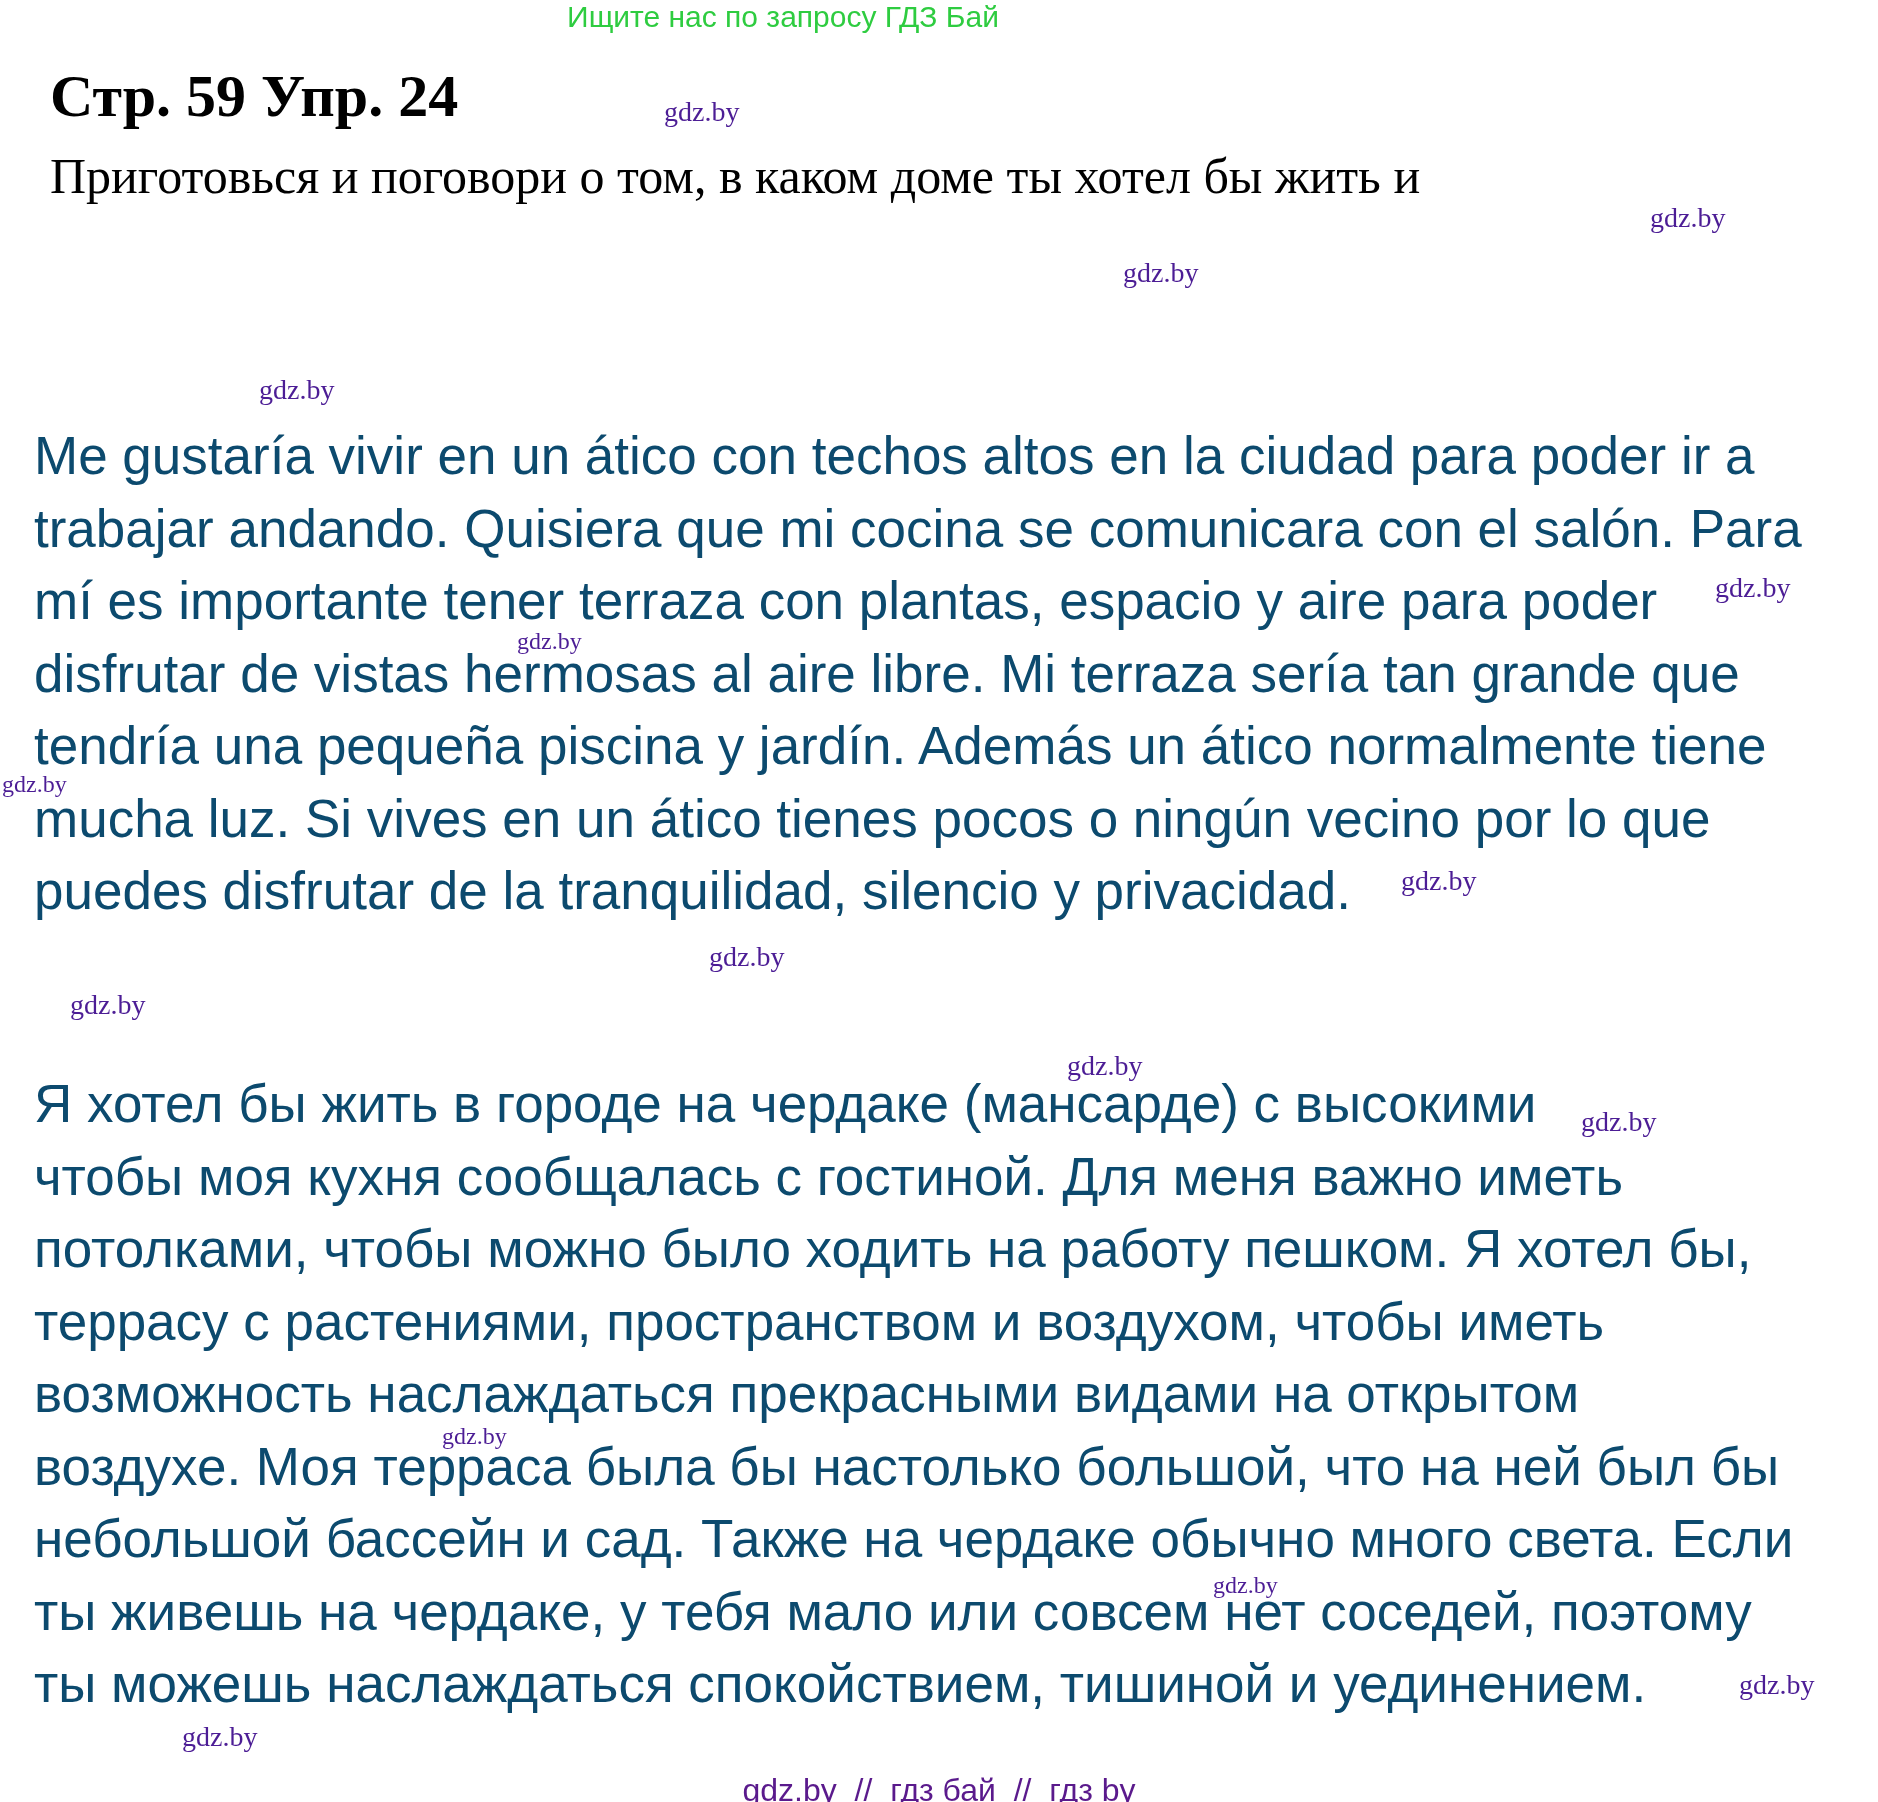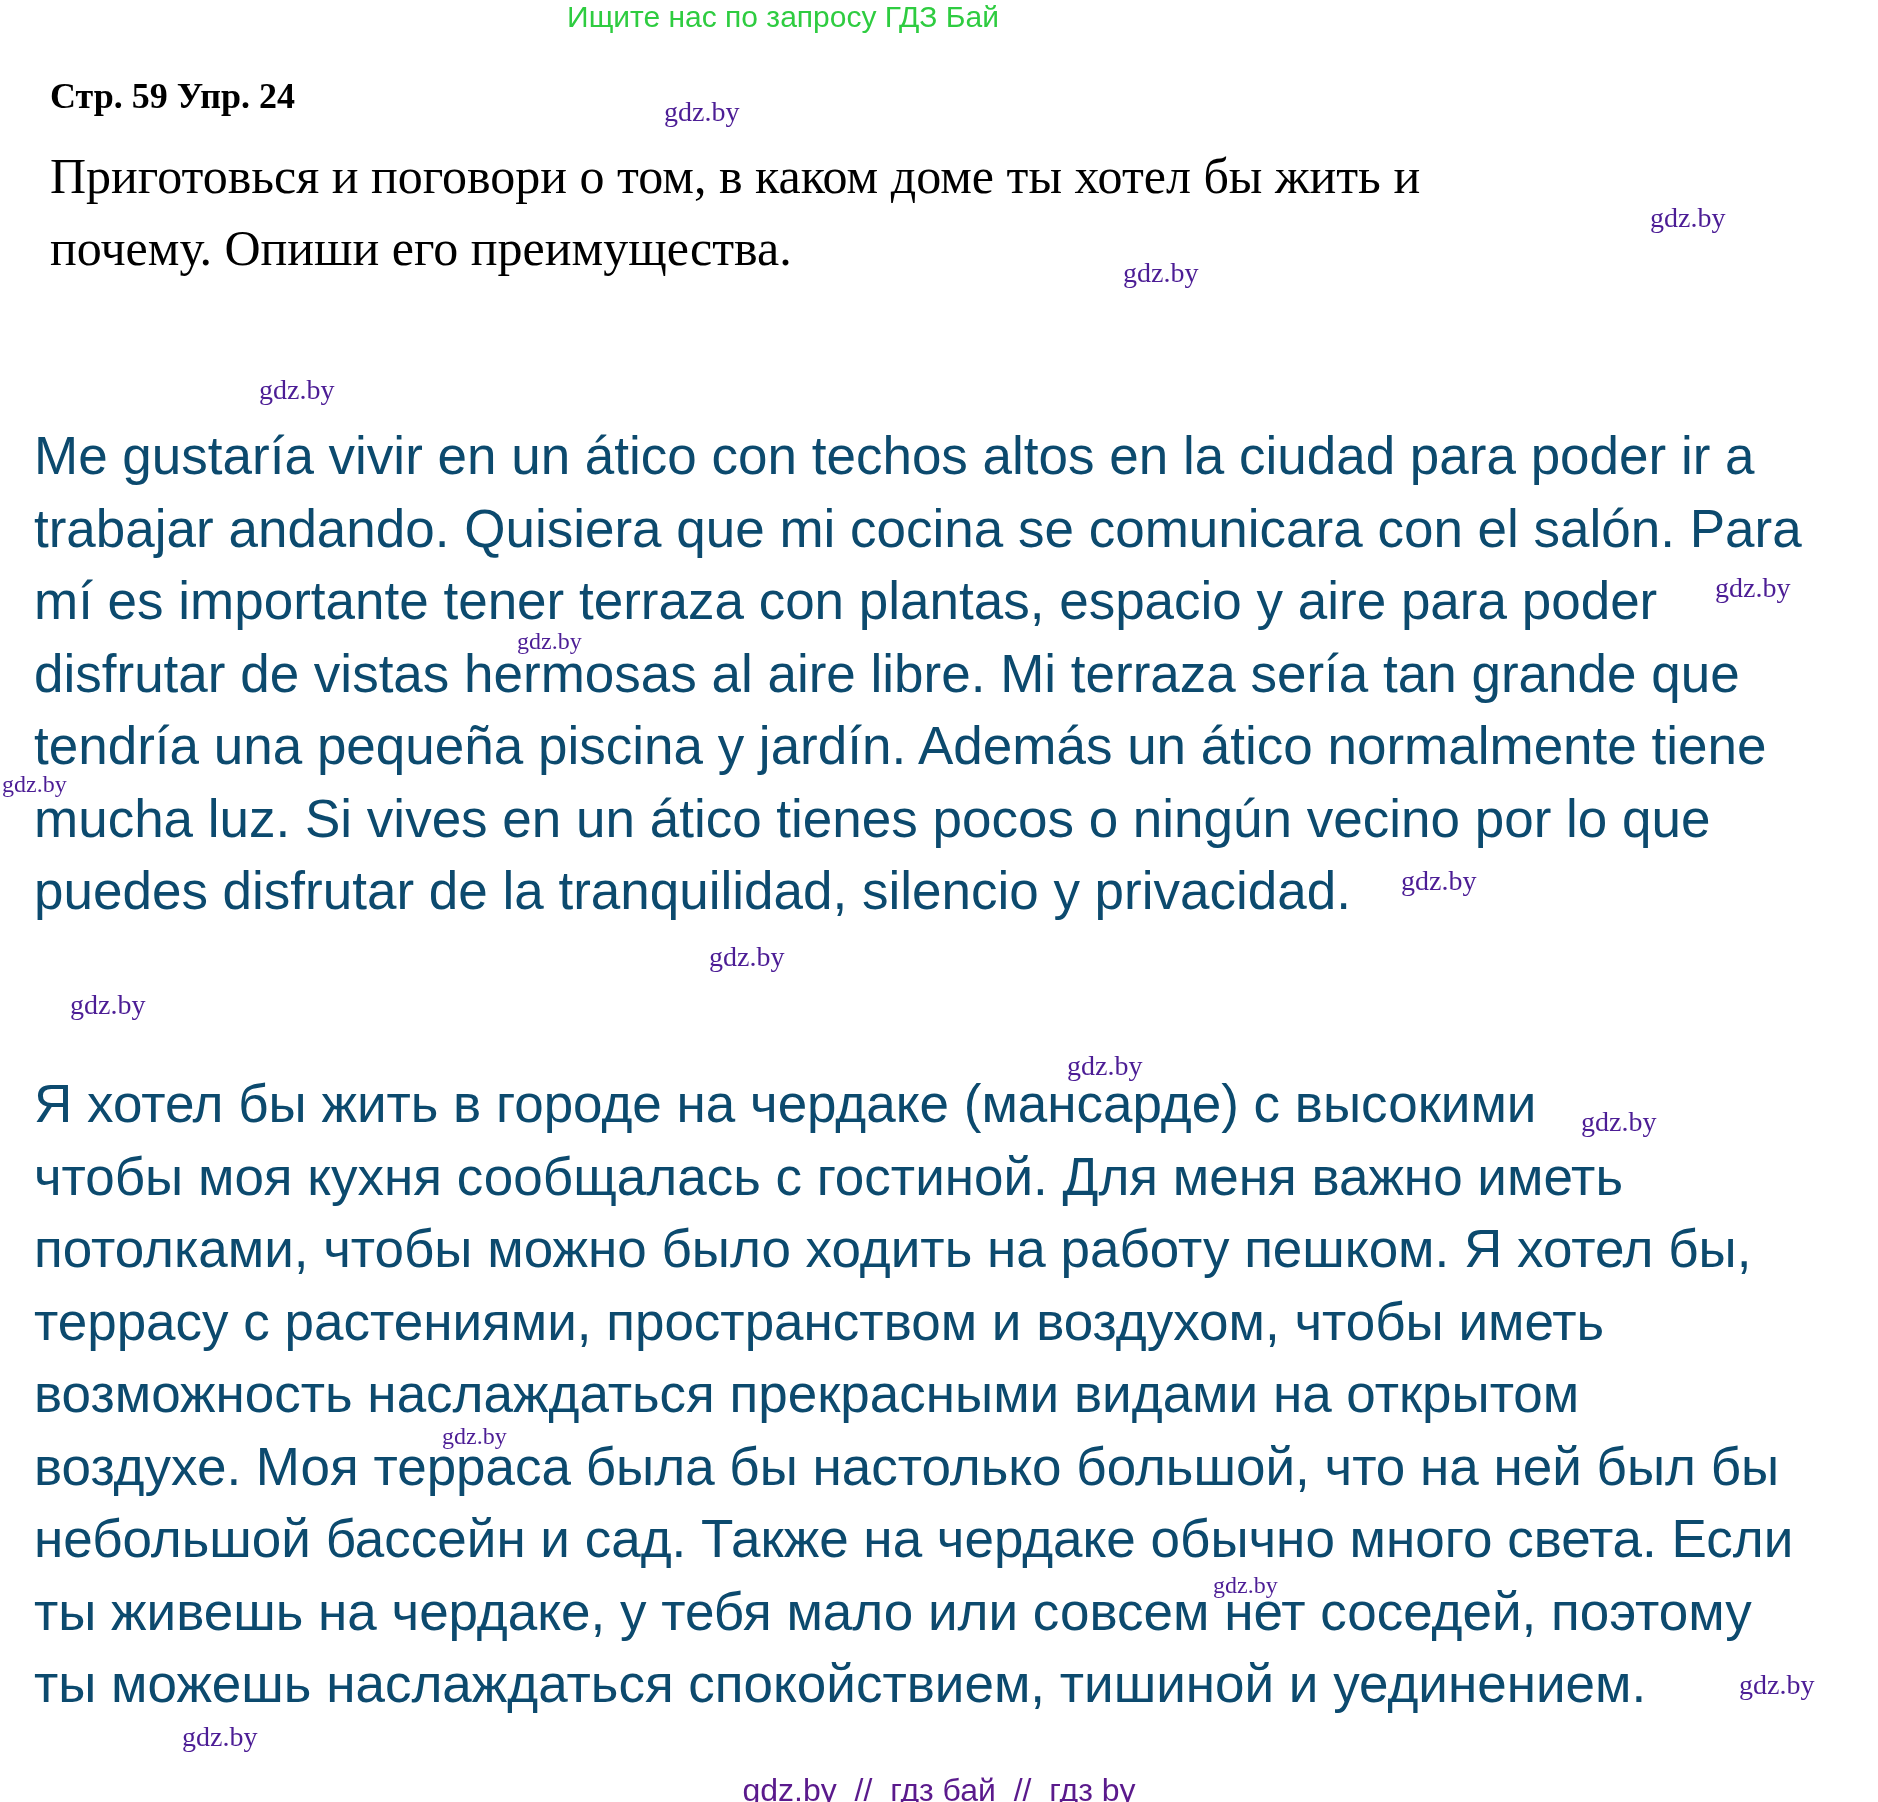--- a/index.html
+++ b/index.html
@@ -1,20 +1,20 @@
 <!DOCTYPE html>
 <html><head>
 <meta charset="utf-8">
 <style>
   html, body { margin:0; padding:0; background:#ffffff; }
   body { width:1878px; height:1802px; position:relative; overflow:hidden; }
   .top-banner { position:absolute; top:0; left:0; width:1528px; text-align:center;
     font-family:"Liberation Sans", sans-serif; font-size:30px; color:#2ecc40; line-height:34px;margin-left:19px; }
   .title { position:absolute; left:50px; top:66px; font-family:"Liberation Serif", serif;
-    font-weight:bold; font-size:36px; color:#000; line-height:60px; white-space:nowrap; }
+    font-weight:bold; font-size:60px; color:#000; line-height:60px; white-space:nowrap; }
   .task { position:absolute; left:50px; top:140px; font-family:"Liberation Serif", serif;
     font-weight:normal; font-size:50px; color:#000; line-height:72px; width:1800px; }
   .task div { white-space:nowrap; }
   .para { position:absolute; left:34px; font-family:Liberation Sans, sans-serif;
     font-size:53px; color:#0c4a6e; line-height:72.5px; }
   .para div { white-space:nowrap; }
   .para-es { top:420px; }
   .para-ru { top:1068px; }
   .wm { position:absolute; font-family:Liberation Serif, serif; font-size:28px; color:#4c1d95;
     white-space:nowrap; line-height:30px; }
@@ -24,21 +24,20 @@
 </style>
 </head>
 <body>
 
 <div class="top-banner">Ищите нас по запросу ГДЗ Бай</div>
 
 <div class="title">Стр. 59 Упр. 24</div>
 
 <div class="task">
   <div>Приготовься и поговори о том, в каком доме ты хотел бы жить и</div>
-  <div>почему. Опиши его преимущества.</div>
 </div>
 
 <div class="para para-es">
   <div>Me gustaría vivir en un ático con techos altos en la ciudad para poder ir a</div>
   <div>trabajar andando. Quisiera que mi cocina se comunicara con el salón. Para</div>
   <div>mí es importante tener terraza con plantas, espacio y aire para poder</div>
   <div>disfrutar de vistas hermosas al aire libre. Mi terraza sería tan grande que</div>
   <div>tendría una pequeña piscina y jardín. Además un ático normalmente tiene</div>
   <div>mucha luz. Si vives en un ático tienes pocos o ningún vecino por lo que</div>
   <div>puedes disfrutar de la tranquilidad, silencio y privacidad.</div>

